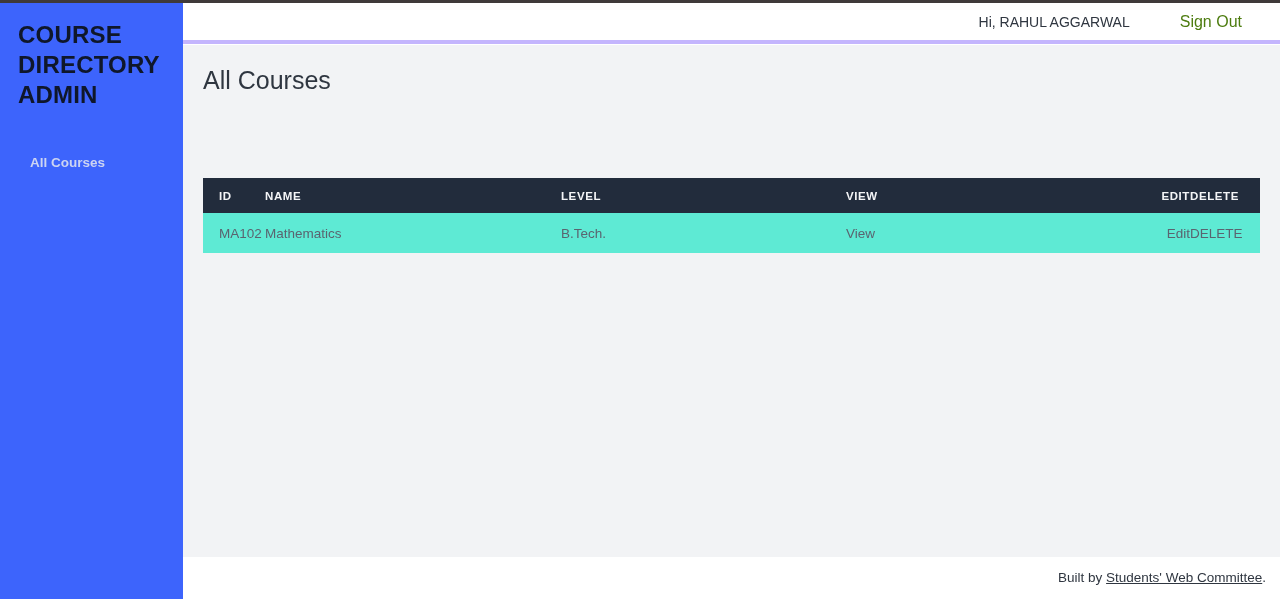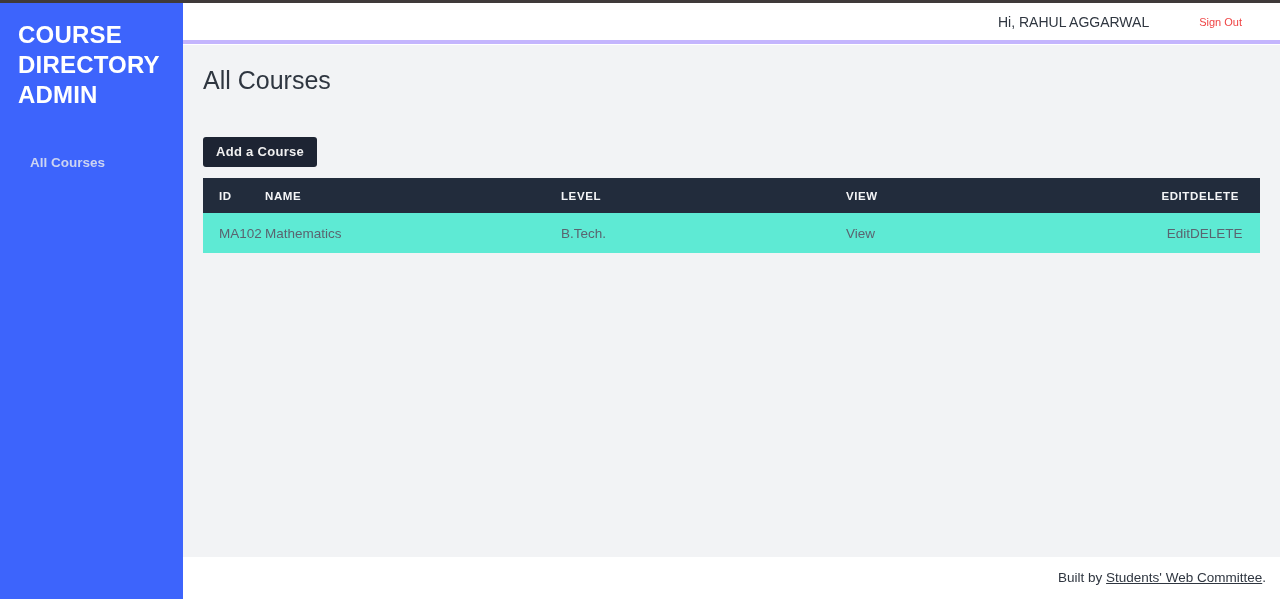--- a/index.html
+++ b/index.html
@@ -31,21 +31,21 @@
     width: 183px;
     height: 599px;
     background: #3d64fc;
     z-index: 20;
   }
   .brand {
     position: absolute;
     top: 20px;
     left: 18px;
     width: 150px;
-    color: #ffffff;
+    color: #0f172a;
     font-size: 24px;
     font-weight: bold;
     line-height: 30px;
     letter-spacing: 0.2px;
   }
   .nav-list {
     position: absolute;
     top: 152px;
     left: 0;
     width: 183px;
@@ -75,22 +75,22 @@
     justify-content: flex-end;
     z-index: 10;
   }
   .topbar-greeting {
     color: #2f3640;
     font-size: 14px;
     margin-right: 50px;
     white-space: nowrap;
   }
   .topbar-signout {
-    color: #ef4444;
-    font-size: 11px;
+    color: #4d7c0f;
+    font-size: 16px;
     margin-right: 38px;
     text-decoration: none;
     cursor: pointer;
     white-space: nowrap;
   }
 
   
   .content {
     position: absolute;
     top: 45px;
@@ -211,21 +211,20 @@
 </div>
 
 <div class="topbar">
   <span class="topbar-greeting">Hi, RAHUL AGGARWAL</span>
   <a class="topbar-signout" href="#">Sign Out</a>
 </div>
 
 <div class="content">
   <h1 class="page-title">All Courses</h1>
 
-  <button class="add-button">Add a Course</button>
 
   <div class="table-wrap">
     <table class="courses">
       <thead>
         <tr>
           <th class="col-id">ID</th>
           <th class="col-name">NAME</th>
           <th class="col-level">LEVEL</th>
           <th class="col-view">VIEW</th>
           <th class="col-edit">EDIT</th>

